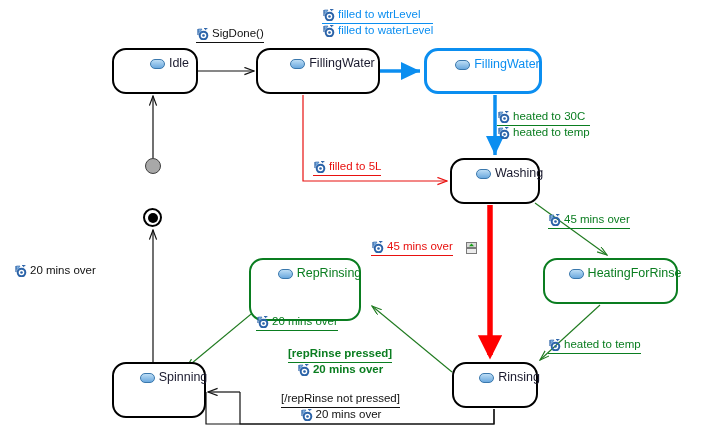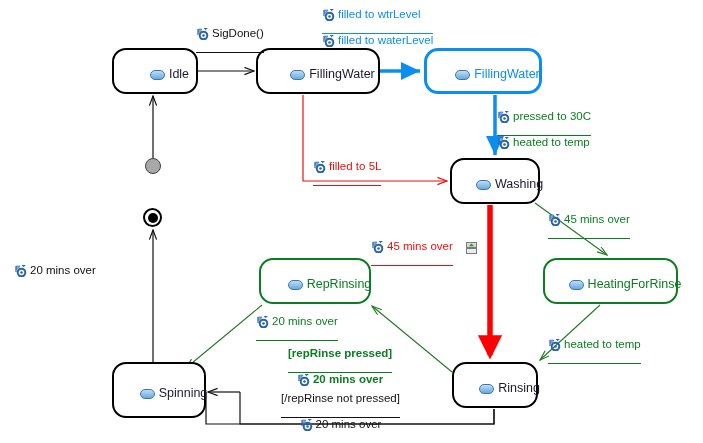--- a/index.html
+++ b/index.html
@@ -25,21 +25,21 @@
     height: 443px;
     pointer-events: none;
   }
   .state {
     position: absolute;
     box-sizing: border-box;
     border: 2px solid #000000;
     border-radius: 14px;
     background: #ffffff;
     display: flex;
-    align-items: center;
+    align-items: flex-start;
     justify-content: center;
     padding-top: 7px;
     padding-left: 29px;
   }
   .state.blue  { border-color: #0b8ef0; border-width: 3px; }
   .state.green { border-color: #0a7d20; border-width: 2px; }
   .state-inner {
     display: flex;
     align-items: center;
     gap: 4px;
@@ -89,21 +89,21 @@
   }
 
   .lbl {
     position: absolute;
     white-space: nowrap;
     font-size: 11.5px;
     line-height: 13px;
   }
   .lbl .line1 {
     border-bottom: 1px solid currentColor;
-    padding-bottom: 12px;
+    padding-bottom: 2px;
     display: block;
   }
   .lbl .line2 { display: block; }
   .lbl .row {
     display: flex;
     align-items: center;
     gap: 3px;
   }
   .lbl.blue  { color: #0b8ef0; }
   .lbl.green { color: #0a7d20; }
@@ -222,21 +222,21 @@
     </span>
   </div>
 
   <div class="state green" style="left:543px; top:258px; width:135px; height:46px;">
     <span class="state-inner">
       <span class="state-icon"></span>
       <span class="state-label">HeatingForRinse</span>
     </span>
   </div>
 
-  <div class="state green" style="left:259px; top:258px; width:112px; height:46px;">
+  <div class="state green" style="left:249px; top:258px; width:112px; height:63px;">
     <span class="state-inner">
       <span class="state-icon"></span>
       <span class="state-label">RepRinsing</span>
     </span>
   </div>
 
   <div class="state" style="left:112px; top:362px; width:94px; height:56px;">
     <span class="state-inner">
       <span class="state-icon"></span>
       <span class="state-label">Spinning</span>
@@ -298,21 +298,21 @@
   <div class="lbl green" style="left:497px; top:110px;">
     <span class="line1">
       <span class="row">
         <svg class="ev-icon" width="13" height="12" viewBox="0 0 13 12">
           <circle cx="7.5" cy="7.5" r="3.8" fill="none" stroke="#2b63a8" stroke-width="2"></circle>
           <circle cx="7.5" cy="7.5" r="1.3" fill="#2b63a8"></circle>
           <path d="M2,1 L2,7" stroke="#2b63a8" stroke-width="1.2" fill="none"></path>
           <path d="M2.4,1 L6,1 L5,2.6 L6,4.2 L2.4,4.2 Z" fill="#7fb0e0" stroke="#2b63a8" stroke-width="0.6"></path>
           <path d="M8,0.6 L11.4,0.6 M9.7,-1 L9.7,2.2" stroke="#2b63a8" stroke-width="1"></path>
         </svg>
-        <span>pressed to 30C</span>
+        <span>heated to 30C</span>
       </span>
     </span>
     <span class="line2">
       <span class="row">
         <svg class="ev-icon" width="13" height="12" viewBox="0 0 13 12">
           <circle cx="7.5" cy="7.5" r="3.8" fill="none" stroke="#2b63a8" stroke-width="2"></circle>
           <circle cx="7.5" cy="7.5" r="1.3" fill="#2b63a8"></circle>
           <path d="M2,1 L2,7" stroke="#2b63a8" stroke-width="1.2" fill="none"></path>
           <path d="M2.4,1 L6,1 L5,2.6 L6,4.2 L2.4,4.2 Z" fill="#7fb0e0" stroke="#2b63a8" stroke-width="0.6"></path>
           <path d="M8,0.6 L11.4,0.6 M9.7,-1 L9.7,2.2" stroke="#2b63a8" stroke-width="1"></path>

